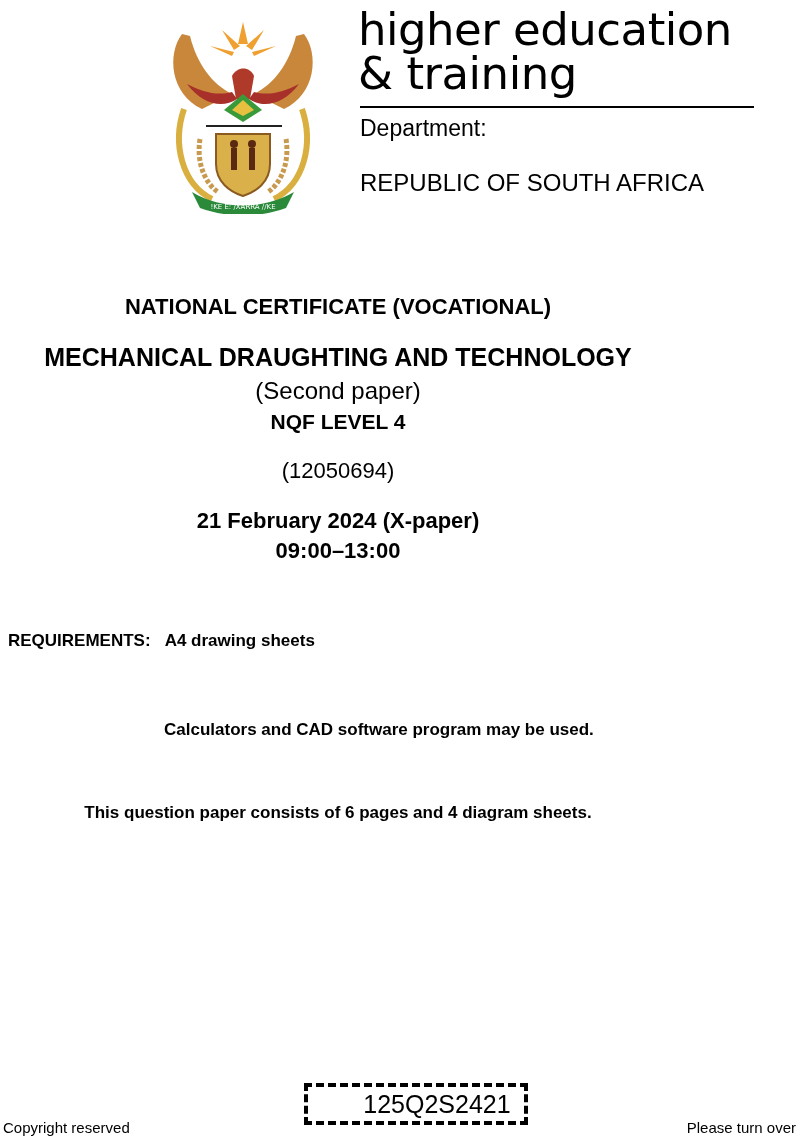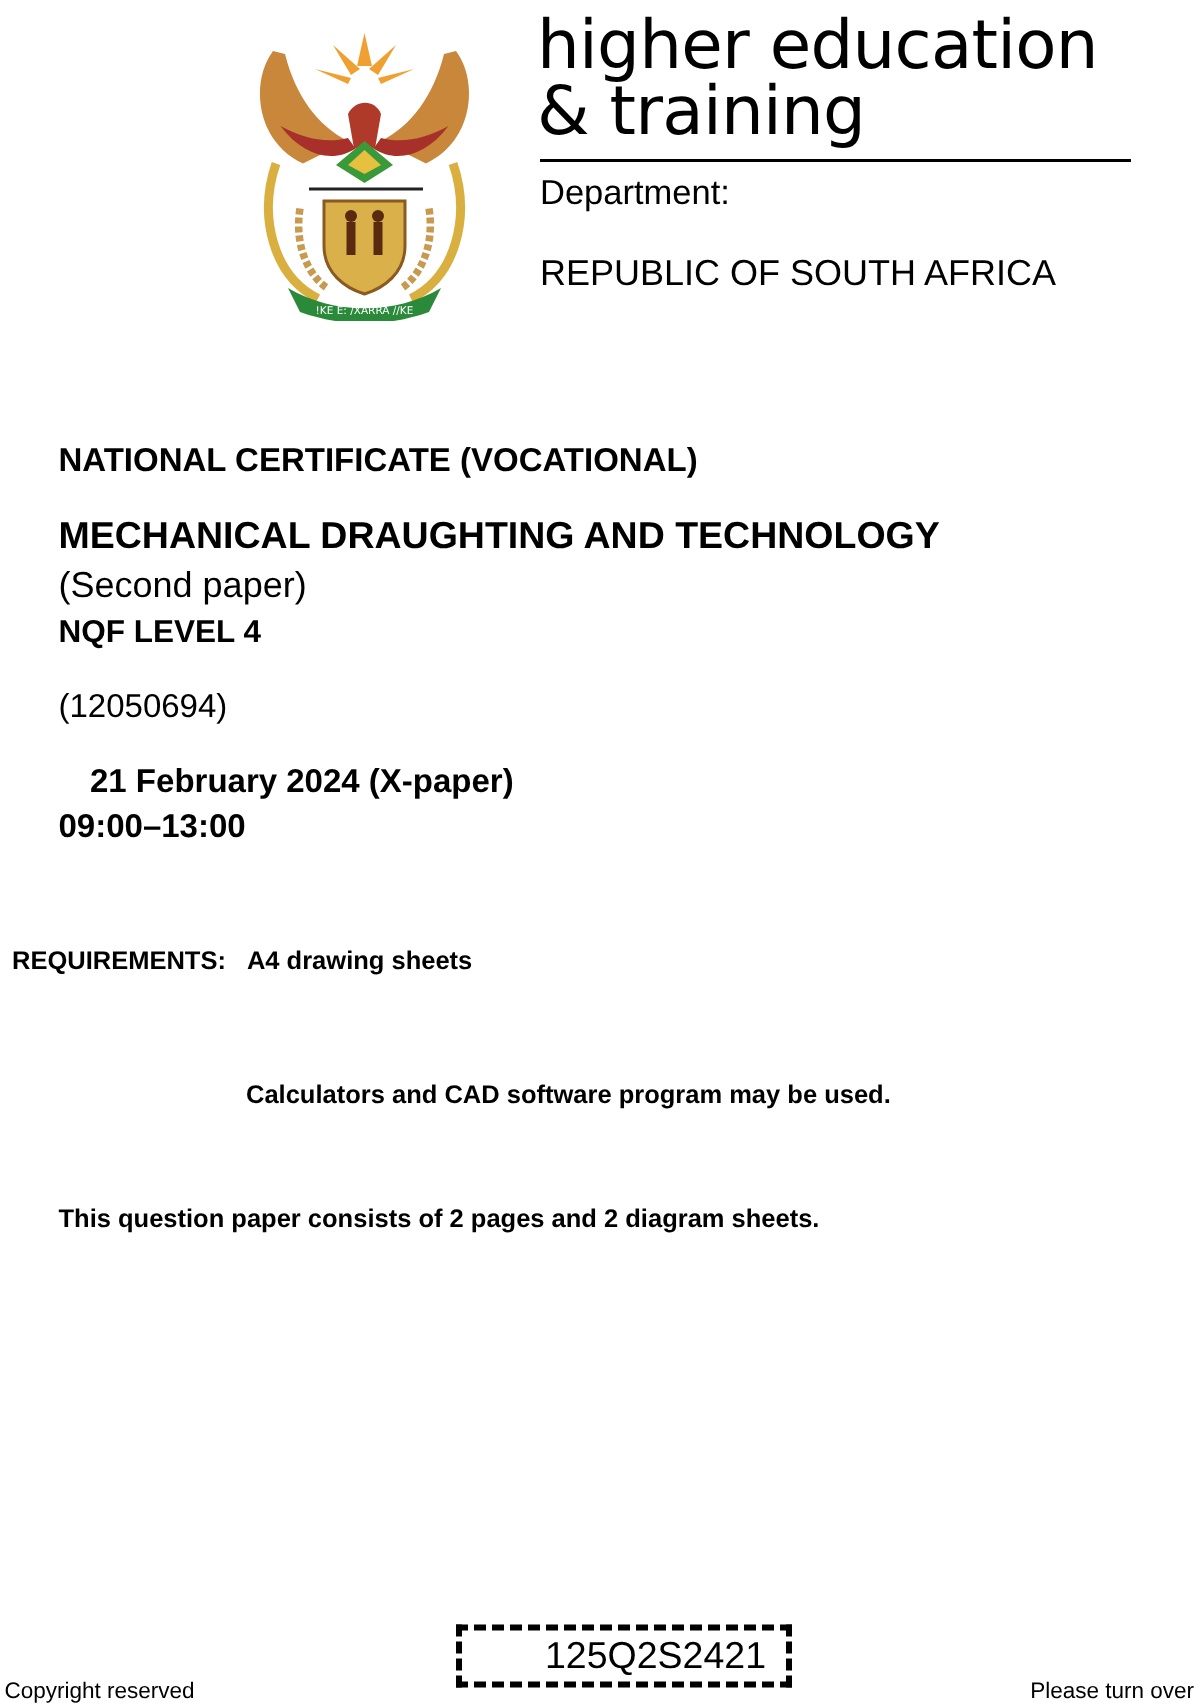--- a/index.html
+++ b/index.html
@@ -3,27 +3,27 @@
 <meta charset="utf-8">
 <style>
   html, body { margin:0; padding:0; background:#fff; }
   body { width:800px; height:1137px; position:relative; overflow:hidden; font-family:"Liberation Sans", sans-serif; color:#000; }
   .abs { position:absolute; }
   .crest { left:162px; top:14px; width:162px; height:200px; }
   .brand1 { left:358px; top:8px; font-family:"DejaVu Sans", sans-serif; font-size:45px; line-height:44px; letter-spacing:-0.5px; }
   .rule { left:360px; top:106px; width:394px; height:2px; background:#000; }
   .dept { left:360px; top:116px; font-size:23px; line-height:25px; }
   .rsa { left:360px; top:170px; font-size:24px; font-weight:normal; line-height:26px; }
-  .center { left:0; width:676px; text-align:left;margin-left:39px; }
+  .center { left:0; width:676px; text-align:center; }
   .t1 { top:294px; font-size:22px; font-weight:bold; }
   .t2 { top:343px; font-size:25px; font-weight:bold; }
   .t3 { top:377px; font-size:24px; }
   .t4 { top:410px; font-size:21px; font-weight:bold; }
   .t5 { top:458px; font-size:22px; }
-  .t6 { top:508px; font-size:22px; font-weight:bold;padding-left:21px; }
+  .t6 { top:508px; font-size:22px; font-weight:bold; }
   .t7 { top:538px; font-size:22px; font-weight:bold; }
   .req { left:8px; top:631px; font-size:17px; font-weight:bold; }
   .req .val { margin-left:14px; }
   .calc { left:164px; top:676px; font-size:17px; font-weight:bold;margin-top:44px; }
   .pages { top:803px; font-size:17px; font-weight:bold; }
   .code-box { left:304px; top:1083px; width:224px; height:42px; border:4px dashed #000; box-sizing:border-box; text-align:center; font-size:25px; line-height:34px;padding-left:42px; }
   .copy { left:3px; top:1119px; font-size:15px; }
   .turn { right:4px; top:1119px; font-size:15px; }
 </style>
 </head>
@@ -85,17 +85,17 @@
 <div class="abs center t4">NQF LEVEL 4</div>
 <div class="abs center t5">(12050694)</div>
 <div class="abs center t6">21 February 2024 (X-paper)</div>
 <div class="abs center t7">09:00–13:00</div>
 
 <div class="abs req">
   <span>REQUIREMENTS:</span><span class="val">A4 drawing sheets</span>
 </div>
 <div class="abs calc">Calculators and CAD software program may be used.</div>
 
-<div class="abs center pages">This question paper consists of 2 pages and 2 diagram sheets.</div>
+<div class="abs center pages">This question paper consists of 6 pages and 4 diagram sheets.</div>
 
 <div class="abs copy">Copyright reserved</div>
 <div class="abs code-box">125Q2S2421</div>
 <div class="abs turn">Please turn over</div>
 
 </body></html>

